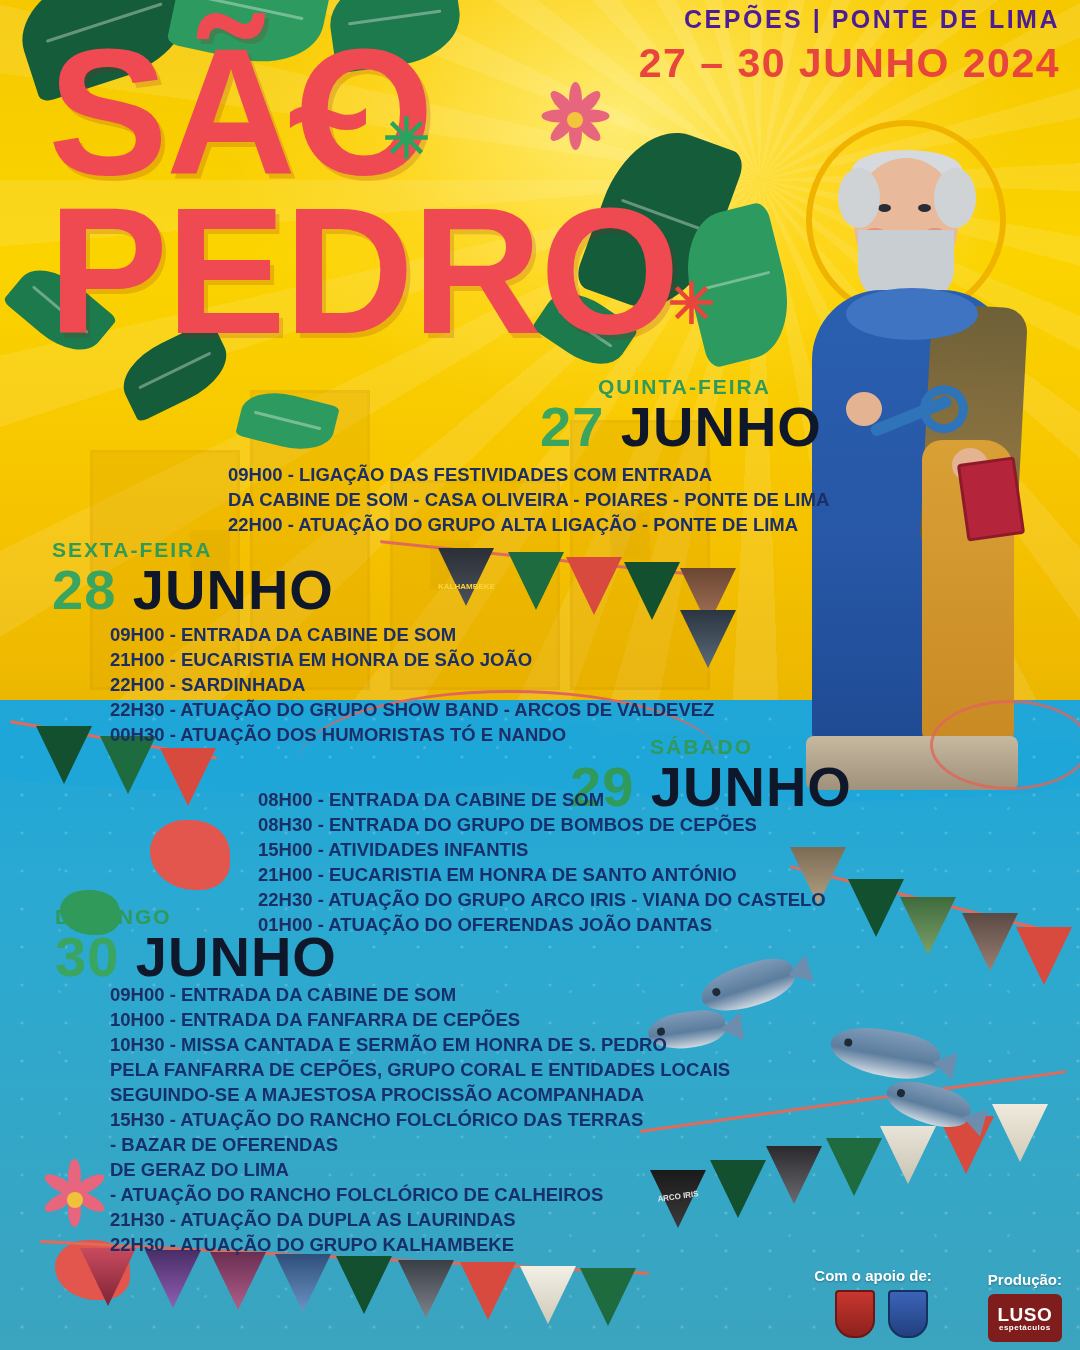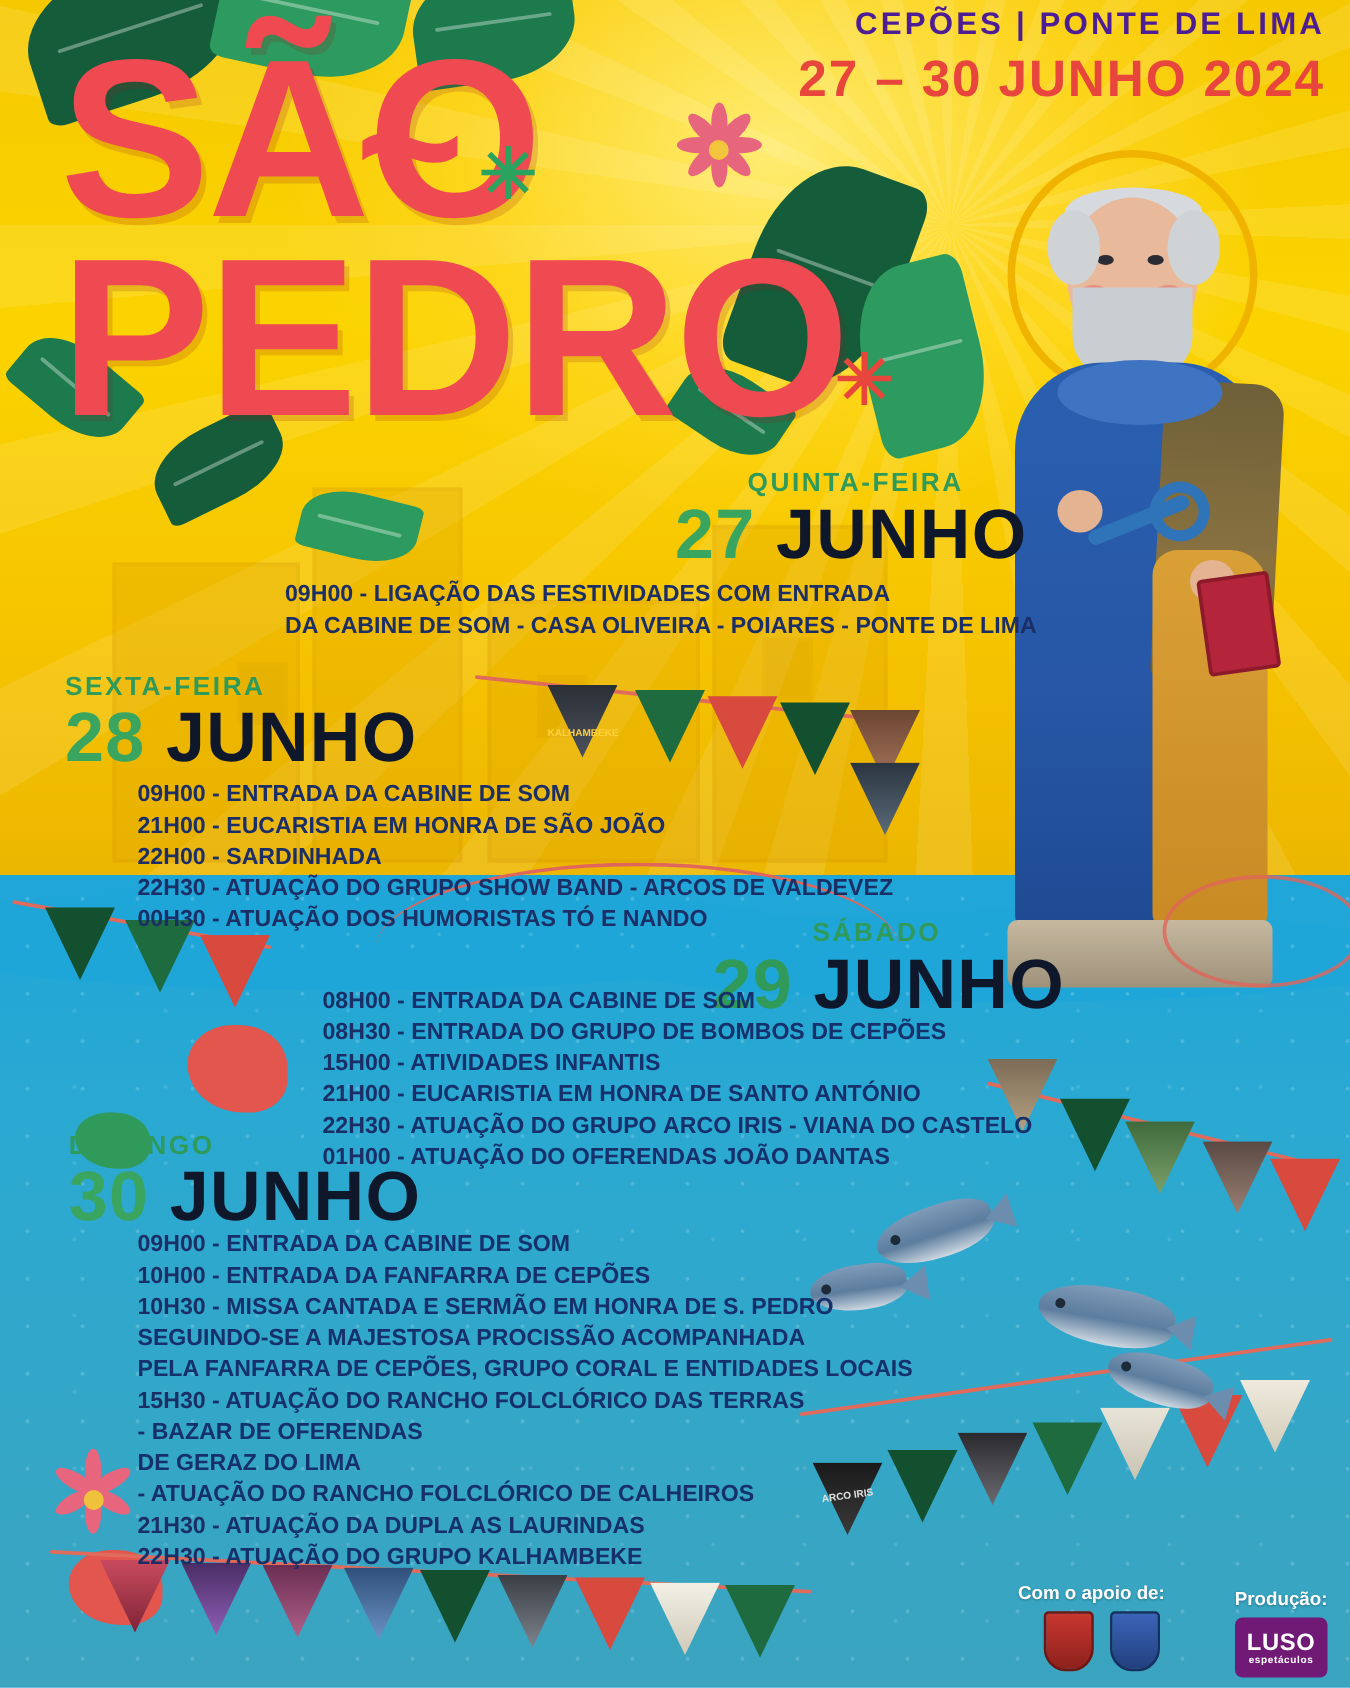--- a/index.html
+++ b/index.html
@@ -237,21 +237,21 @@
     text-shadow: 0 1px 2px rgba(0,0,0,.3);
   }
   .crest {
     width: 40px; height: 48px; display: inline-block; margin: 0 4px;
     background: linear-gradient(180deg, #d9c27a 0%, #b89a45 100%);
     border-radius: 4px 4px 18px 18px; border: 2px solid #8e7630;
   }
   .crest.blue { background: linear-gradient(180deg, #3b63b8 0%, #22407e 100%); border-color: #16305f; }
   .crest.red  { background: linear-gradient(180deg, #c7372f 0%, #8d211c 100%); border-color: #6d1614; }
   .lusologo {
-    width: 74px; height: 48px; background: #701a75; border-radius: 6px;
+    width: 74px; height: 48px; background: #7f1d1d; border-radius: 6px;
     display: flex; flex-direction: column; align-items: center; justify-content: center;
     color: #fff; line-height: 1;
   }
   .lusologo .l1 { font-size: 19px; font-weight: 800; letter-spacing: .5px; }
   .lusologo .l2 { font-size: 8px; font-weight: 700; letter-spacing: .5px; }
 </style>
 </head>
 <body>
 
 <div id="poster">
@@ -374,20 +374,25 @@
 
   <div class="sched" style="left:228px; top:462px;">
     <div class="row">
       <span class="hr">09H00</span>
       <span> - </span>
       <span>LIGAÇÃO DAS FESTIVIDADES COM ENTRADA</span>
     </div>
     <div class="row">
       <span>DA CABINE DE SOM - CASA OLIVEIRA - POIARES - PONTE DE LIMA</span>
     </div>
+    <div class="row">
+      <span class="hr">22H00</span>
+      <span> - </span>
+      <span>ATUAÇÃO DO GRUPO </span><span class="bold">ALTA LIGAÇÃO</span><span> - PONTE DE LIMA</span>
+    </div>
   </div>
 
   <div class="day" style="left:52px; top:538px;">
     <div class="dow">SEXTA-FEIRA</div>
     <div class="dnum">
       <span>28</span>
       <span class="mon">JUNHO</span>
     </div>
   </div>
 
@@ -450,24 +455,24 @@
     <div class="row">
       <span class="hr">09H00</span><span> - </span><span>ENTRADA DA CABINE DE SOM</span>
     </div>
     <div class="row">
       <span class="hr">10H00</span><span> - </span><span>ENTRADA DA </span><span class="bold">FANFARRA DE CEPÕES</span>
     </div>
     <div class="row">
       <span class="hr">10H30</span><span> - </span><span>MISSA CANTADA E SERMÃO EM HONRA DE S. PEDRO</span>
     </div>
     <div class="row">
+      <span>PELA FANFARRA DE CEPÕES, GRUPO CORAL E ENTIDADES LOCAIS</span>
+    </div>
+    <div class="row">
       <span>SEGUINDO-SE A  MAJESTOSA PROCISSÃO ACOMPANHADA</span>
-    </div>
-    <div class="row">
-      <span>PELA FANFARRA DE CEPÕES, GRUPO CORAL E ENTIDADES LOCAIS</span>
     </div>
     <div class="row">
       <span class="hr">15H30</span><span> - </span><span>ATUAÇÃO DO </span><span class="bold">RANCHO FOLCLÓRICO DAS TERRAS</span>
     </div>
     <div class="row">
       <span> - BAZAR DE OFERENDAS</span>
     </div>
     <div class="row">
       <span class="bold">DE GERAZ DO LIMA</span>
     </div>

